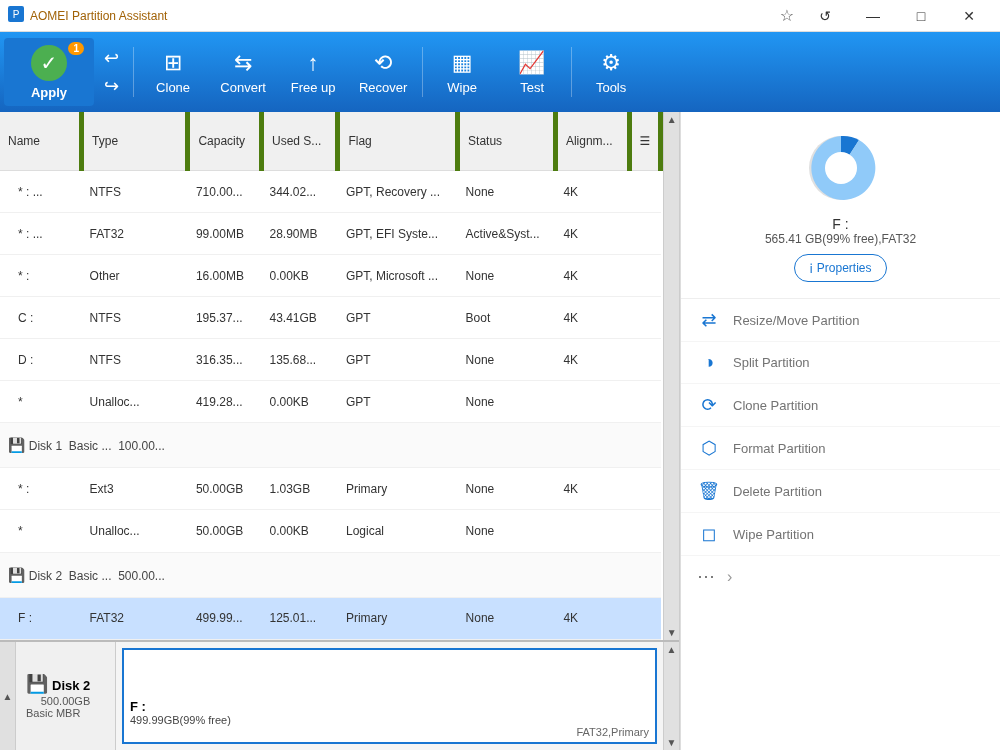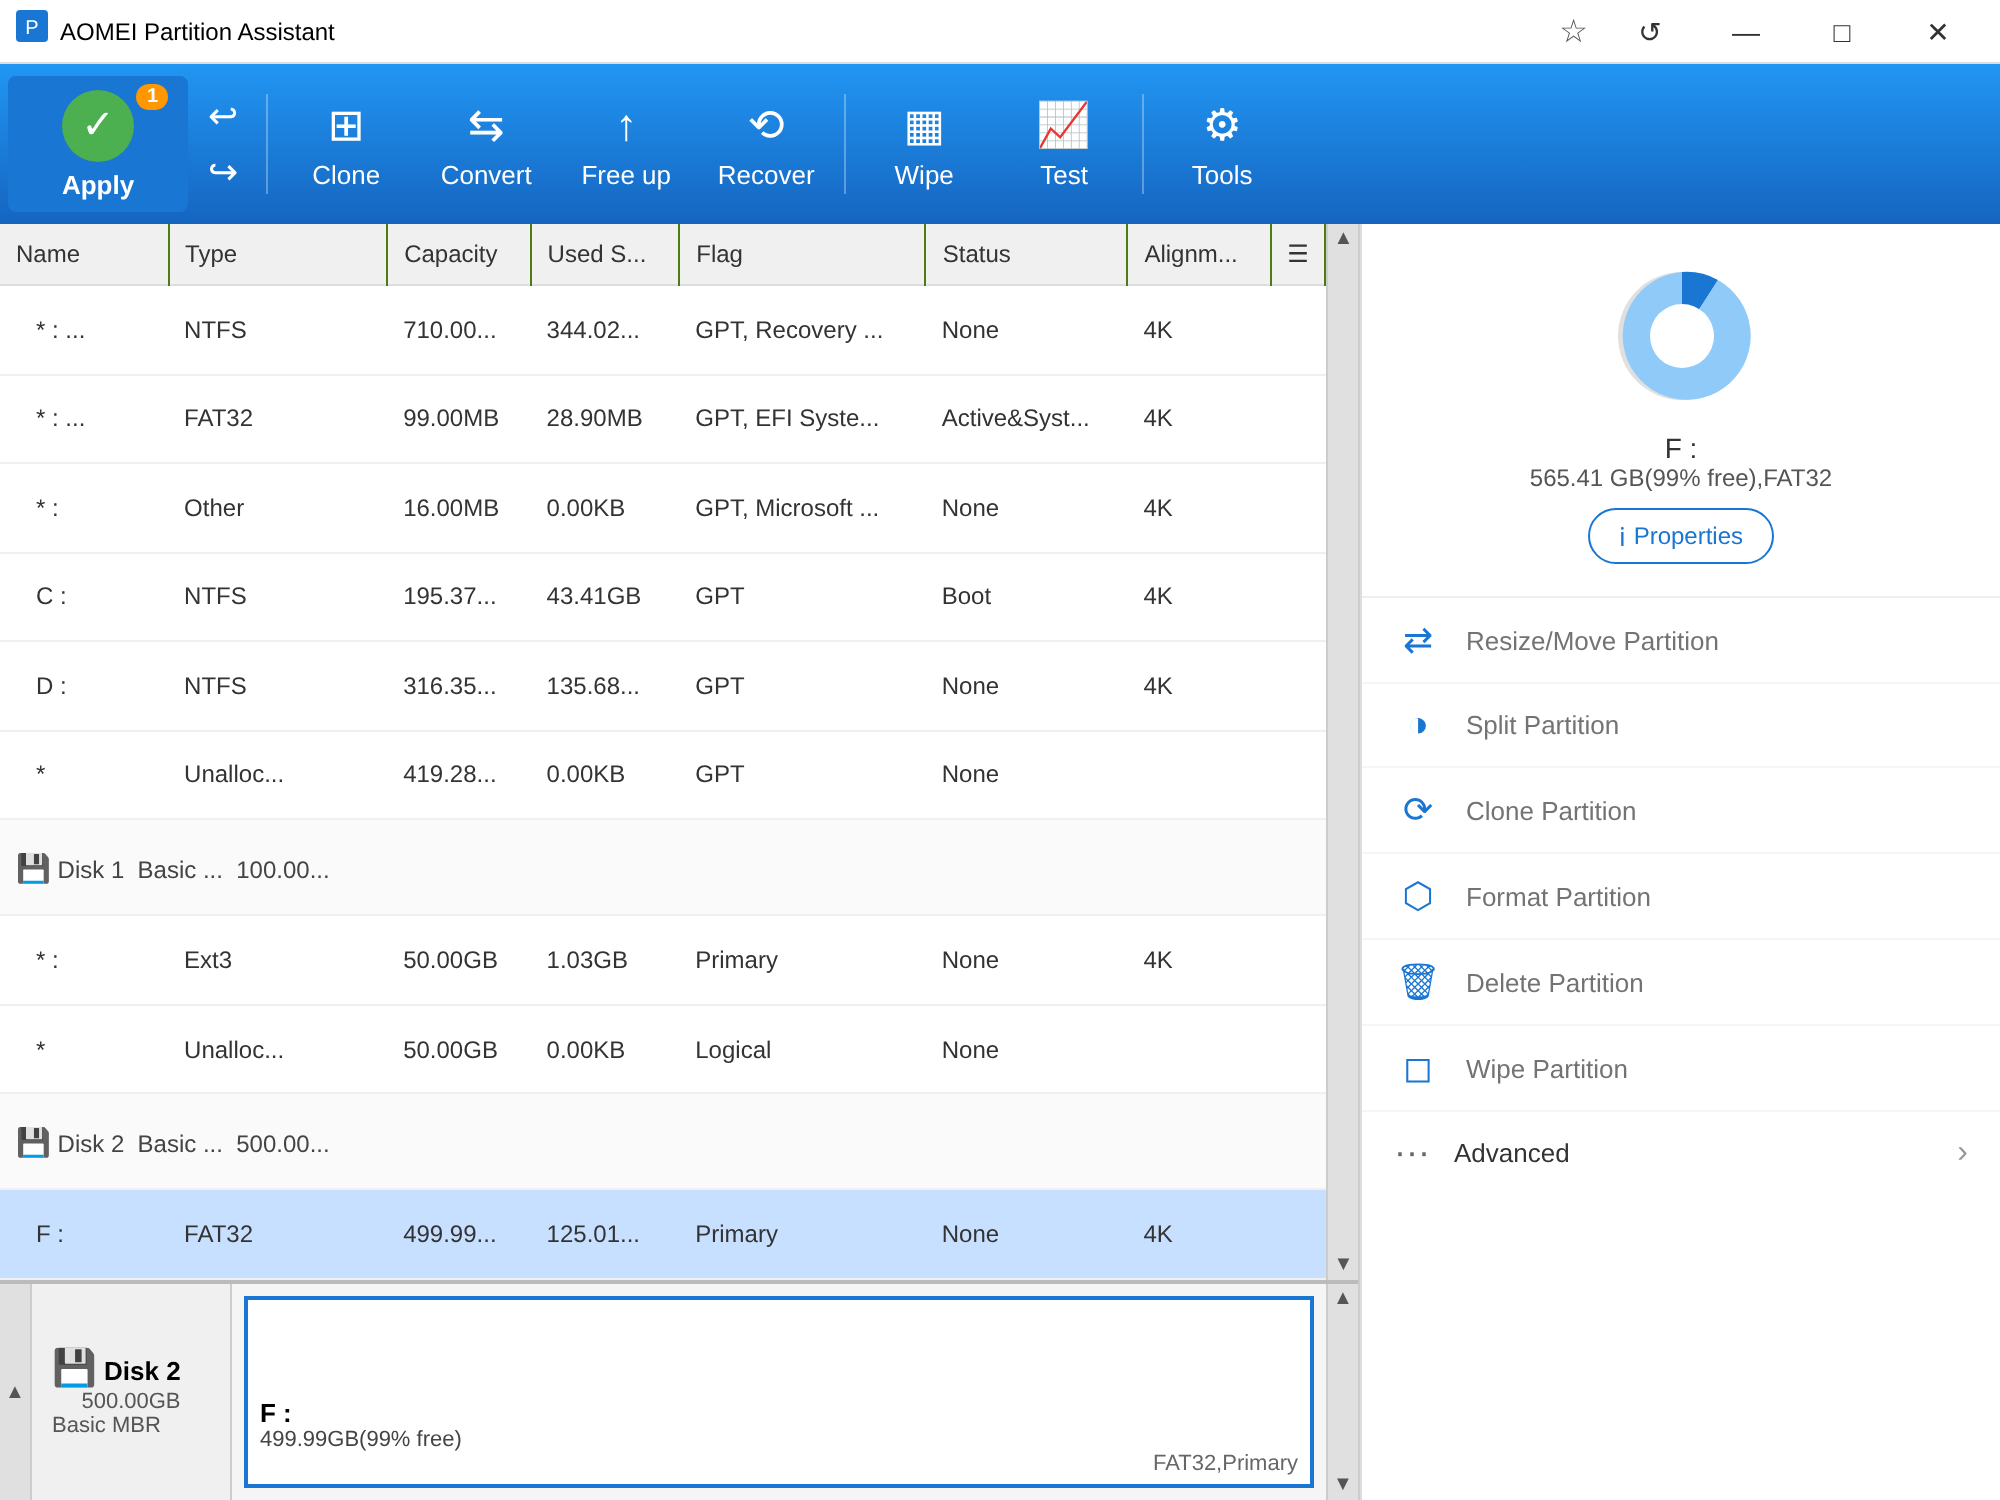--- a/index.html
+++ b/index.html
@@ -8,21 +8,21 @@
     
     .titlebar {
       background: #fff;
       height: 32px;
       display: flex;
       align-items: center;
       padding: 0 8px;
       border-bottom: 1px solid #ddd;
       user-select: none;
     }
-    .titlebar-title { font-size: 12px; color: #000000; flex: 1; }
+    .titlebar-title { font-size: 12px; color: #a16207; flex: 1; }
     .titlebar-controls { display: flex; gap: 2px; }
     .titlebar-btn {
       width: 46px; height: 32px; border: none; background: transparent;
       cursor: pointer; display: flex; align-items: center; justify-content: center;
       font-size: 14px; color: #333;
     }
     .titlebar-star { background: transparent; border: none; cursor: pointer; padding: 0 8px; color: #555; font-size: 16px; }
 
     
     .toolbar {
@@ -119,25 +119,25 @@
     }
     thead tr {
       background: #f0f0f0;
       border-bottom: 1px solid #ddd;
       position: sticky;
       top: 0;
       z-index: 1;
     }
     thead th {
       text-align: left;
-      padding: 8px 8px;
+      padding: 22px 8px;
       font-size: 12px;
       color: #333;
       font-weight: 500;
-      border-right: 1px solid #4d7c0f;
+      border-right: 5px solid #4d7c0f;
     }
     tbody tr { border-bottom: 1px solid #f0f0f0; }
     tbody tr.selected { background: #c8e0ff; }
     tbody td { padding: 5px 8px; font-size: 12px; color: #333; }
     
     .disk-row td { font-weight: 500; color: #444; background: #fafafa; }
 
     
     .col-settings { cursor: pointer; }
 
@@ -543,19 +543,18 @@
       <span class="action-label">Delete Partition</span>
     </div>
         <div class="action-item">
       <span class="action-icon">◻</span>
       <span class="action-label">Wipe Partition</span>
     </div>
       </div>
 
     <div class="advanced-item">
       <span class="adv-dots">···</span>
-      <span class="adv-label">Advanced</span>
       <span class="adv-arrow">›</span>
     </div>
 
   </div>
 
 </div>
 
 </body></html>

